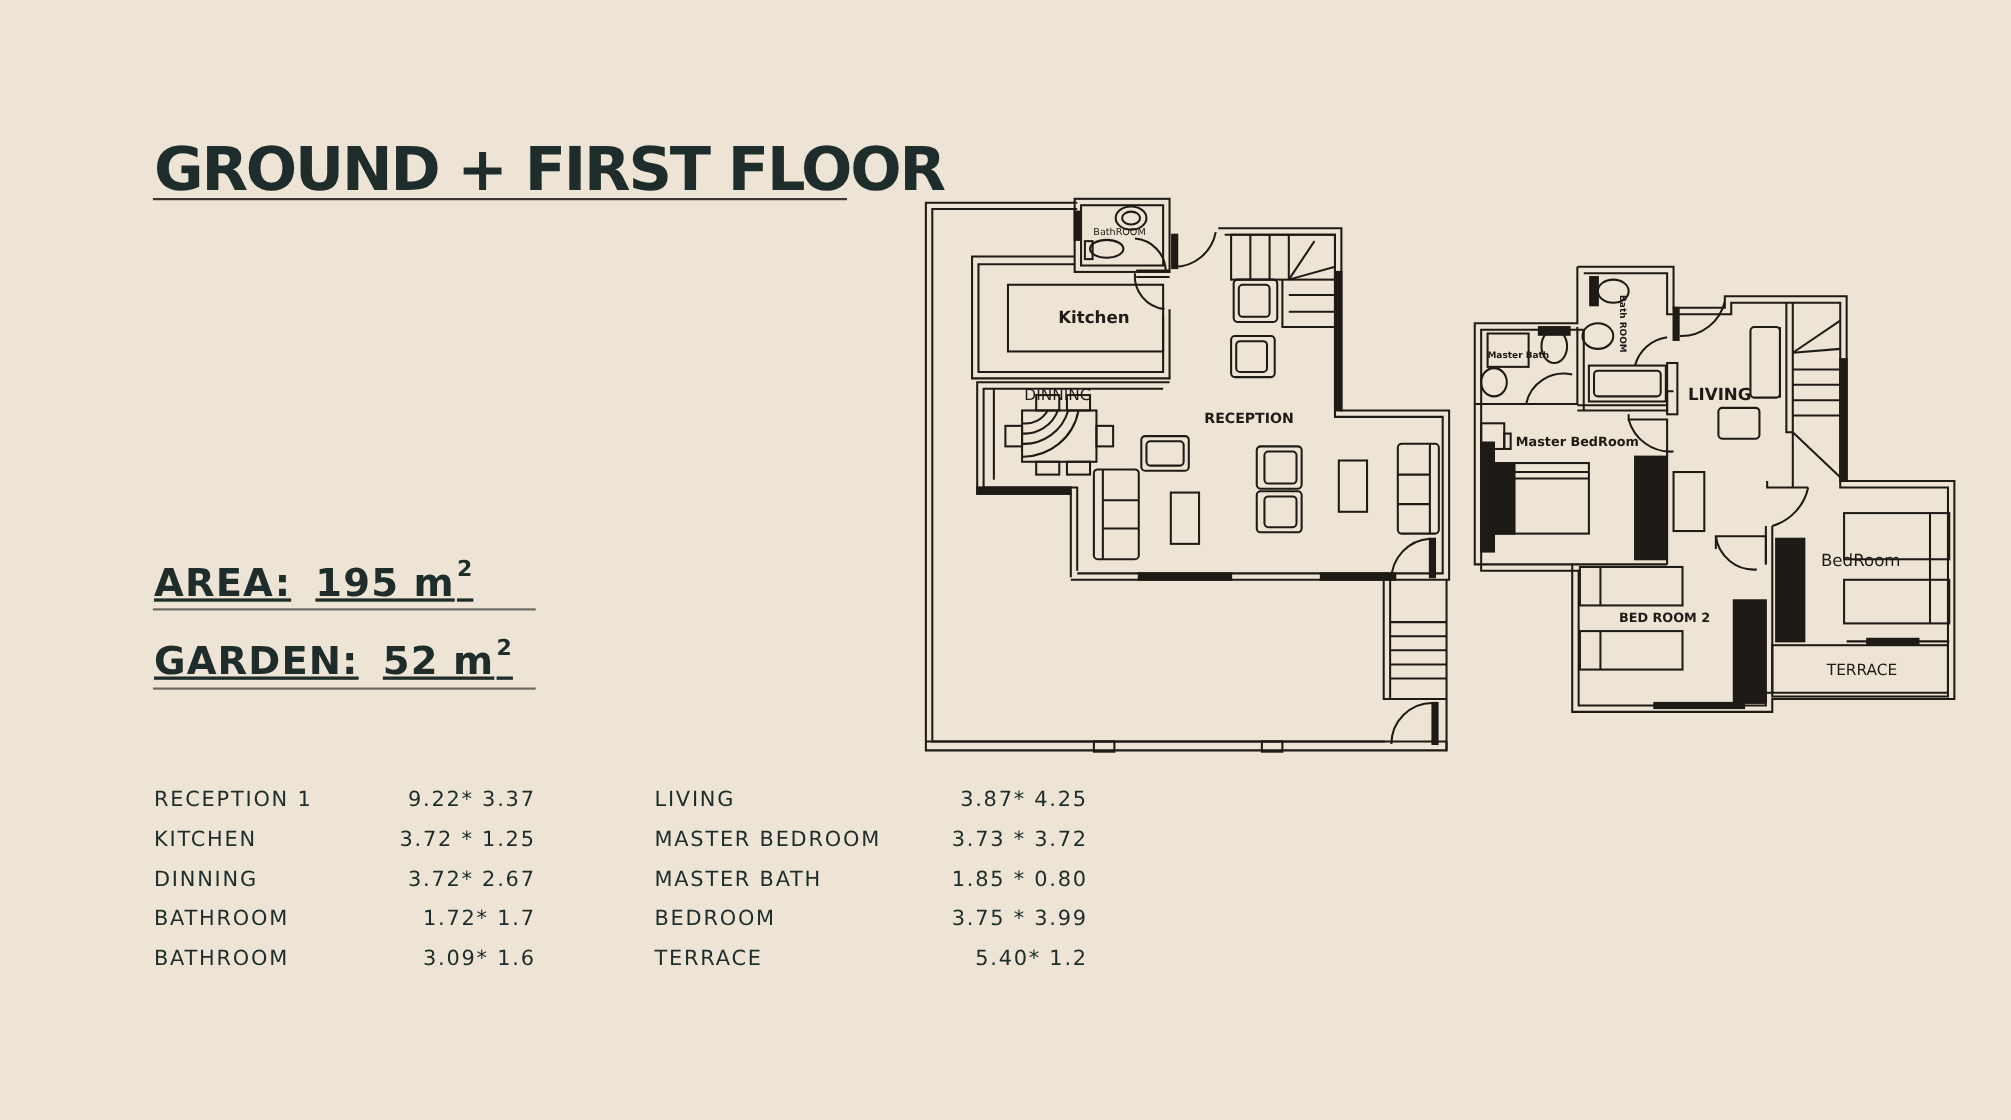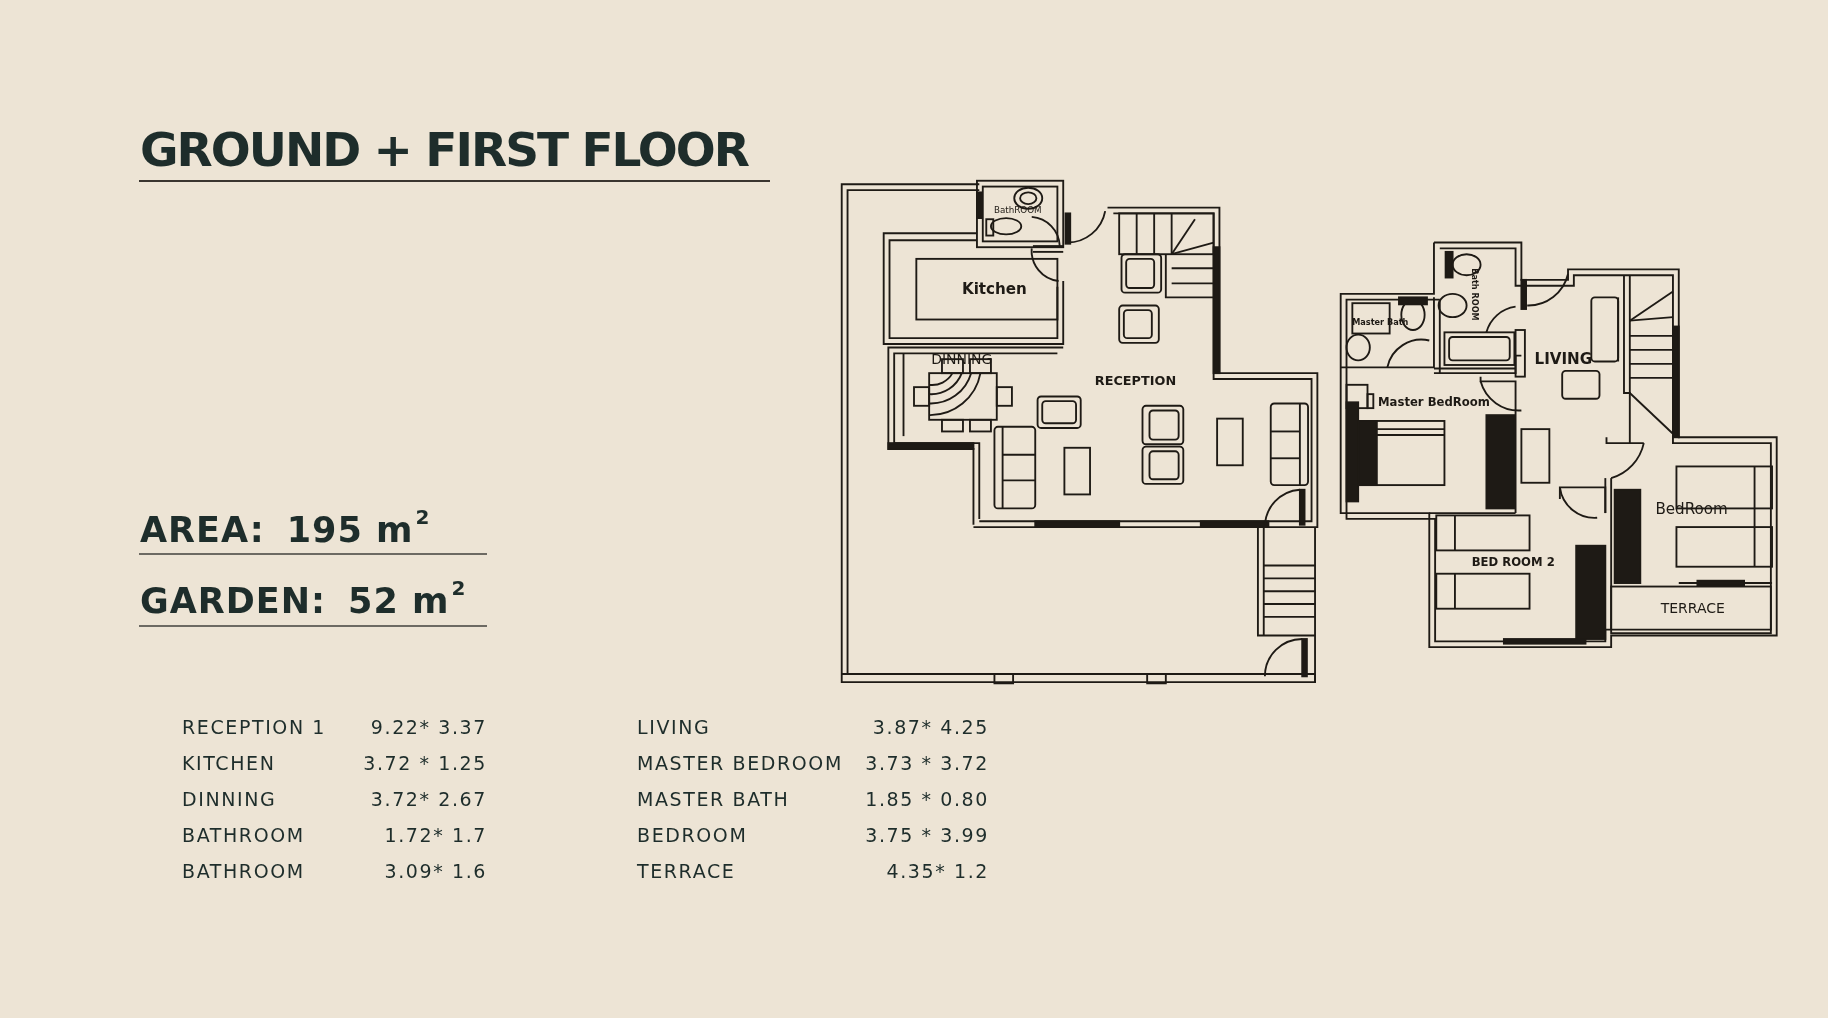--- a/index.html
+++ b/index.html
@@ -6,37 +6,37 @@
   body {
     width:1828px; height:1018px; overflow:hidden;
     background:#ede4d5;
     font-family:"DejaVu Sans", "Liberation Sans", sans-serif;
     color:#1f2b2a;
     position:relative;
   }
   .title {
     position:absolute; left:140px; top:122px;
     font-family:"DejaVu Sans", sans-serif;
-    font-weight:bold; font-size:47px; letter-spacing:-2px;
+    font-weight:bold; font-size:55px; letter-spacing:-2px;
     color:#1e2d2b; white-space:nowrap;
   }
   .title-rule { position:absolute; left:139px; top:180px; width:631px; height:1.5px; background:#3a3530; }
   .stat {
     position:absolute; left:140px;
     font-family:"DejaVu Sans", sans-serif; font-weight:bold; font-size:35px;
-    color:#1e2d2b; letter-spacing:1px; white-space:nowrap;
+    color:#1e2d2b; letter-spacing:1px; white-space:nowrap;text-decoration:underline;
   }
   .stat .val { margin-left:22px; }
   .stat sup { font-size:20px; vertical-align:18px; margin-left:2px; }
   .stat-rule { position:absolute; left:139px; width:348px; height:1.5px; background:#6d6a63; }
   .rooms { position:absolute; top:716px; }
   .room-row {
     position:relative; height:36px;
     font-family:"DejaVu Sans", sans-serif; font-size:19px; letter-spacing:1.6px;
-    color:#1e2d2b; white-space:nowrap;margin-left:42px;
+    color:#1e2d2b; white-space:nowrap;
   }
   .room-row .rname { position:absolute; left:0; top:0; }
   .room-row .rdim { position:absolute; right:0; top:0; text-align:left; }
   .rooms.col1 { left:140px; width:347px; }
   .rooms.col2 { left:595px; width:394px; }
   .plan { position:absolute; left:0; top:0; width:1828px; height:1018px; pointer-events:none; }
   .plan text { font-family:"DejaVu Sans", sans-serif; fill:#1e1a15; }
 </style>
 </head>
 <body>
@@ -89,21 +89,21 @@
   <div class="room-row">
       <span class="rname">MASTER BATH</span>
       <span class="rdim">1.85 * 0.80</span>
     </div>
   <div class="room-row">
       <span class="rname">BEDROOM</span>
       <span class="rdim">3.75 * 3.99</span>
     </div>
   <div class="room-row">
       <span class="rname">TERRACE</span>
-      <span class="rdim">4.35* 1.2</span>
+      <span class="rdim">5.40* 1.2</span>
     </div>
 </div>
 
 <svg class="plan" viewBox="0 0 1568 873" preserveAspectRatio="none">
   <g fill="none" stroke="#1e1a15" stroke-width="1.6">
 
     <g>
 
       <polyline points="840,158 722,158 722,585 1128,585 1128,578"></polyline>
       <polyline points="840,163 727,163 727,578 1080,578"></polyline>

